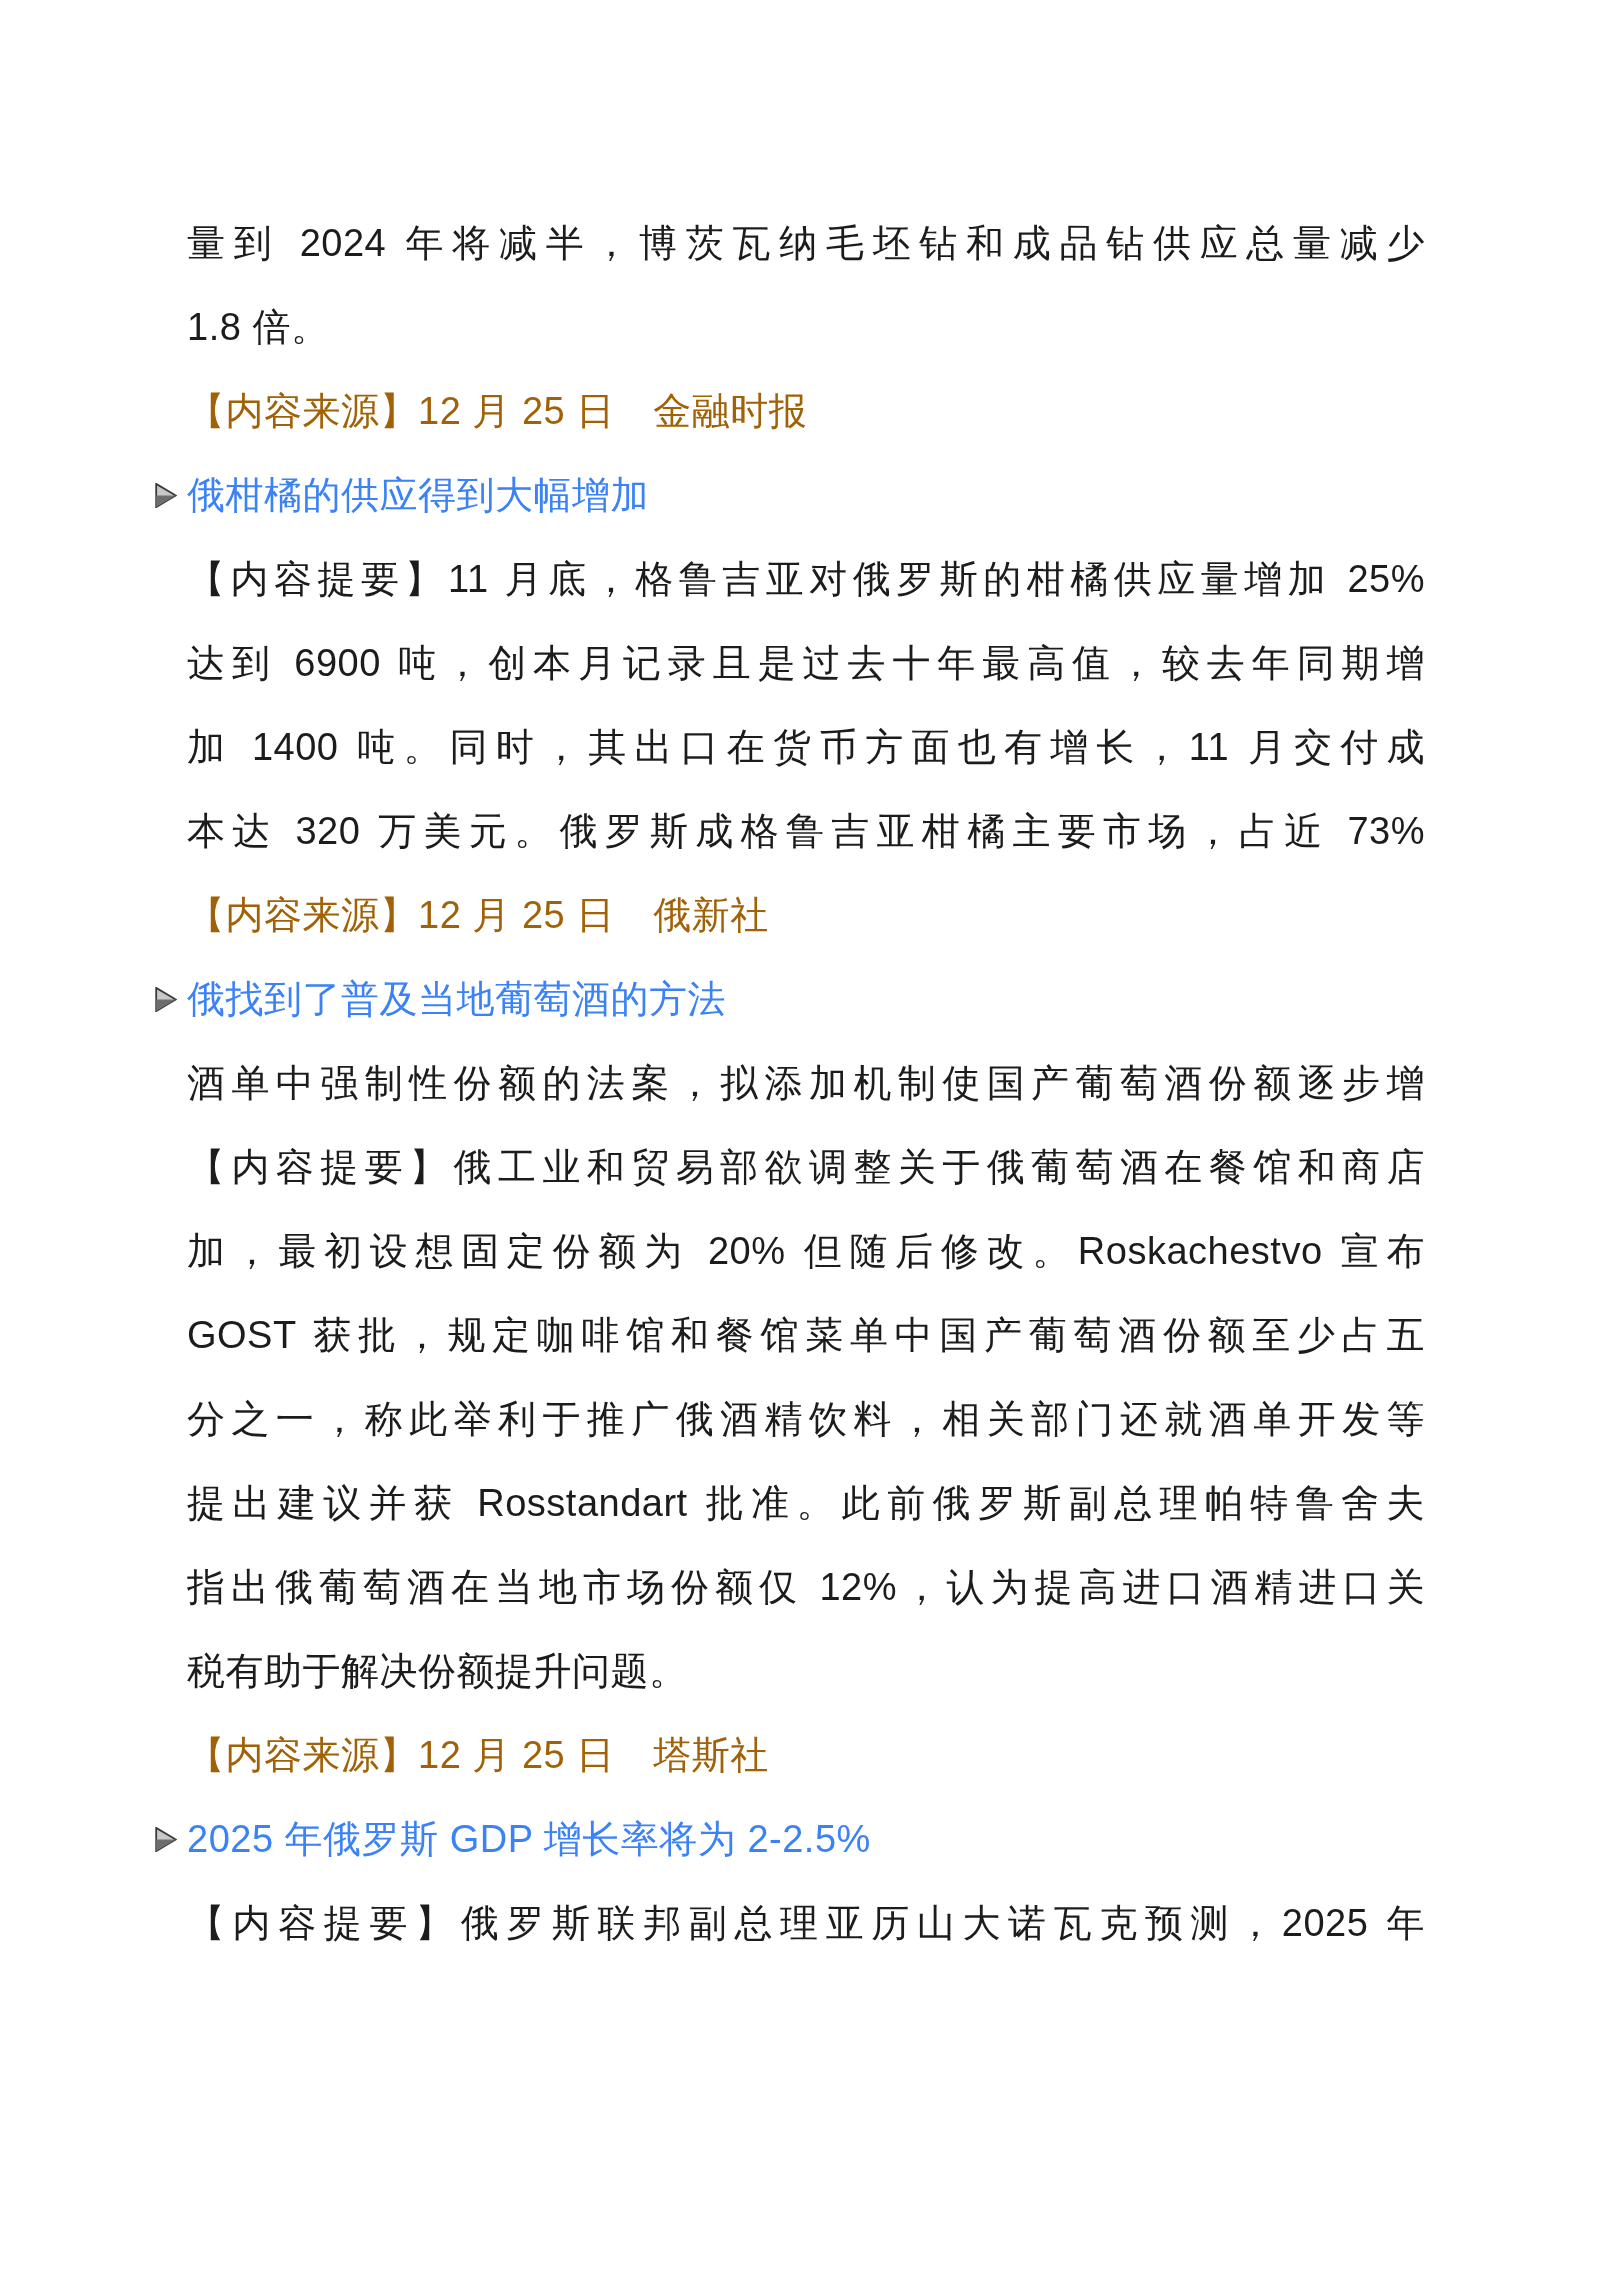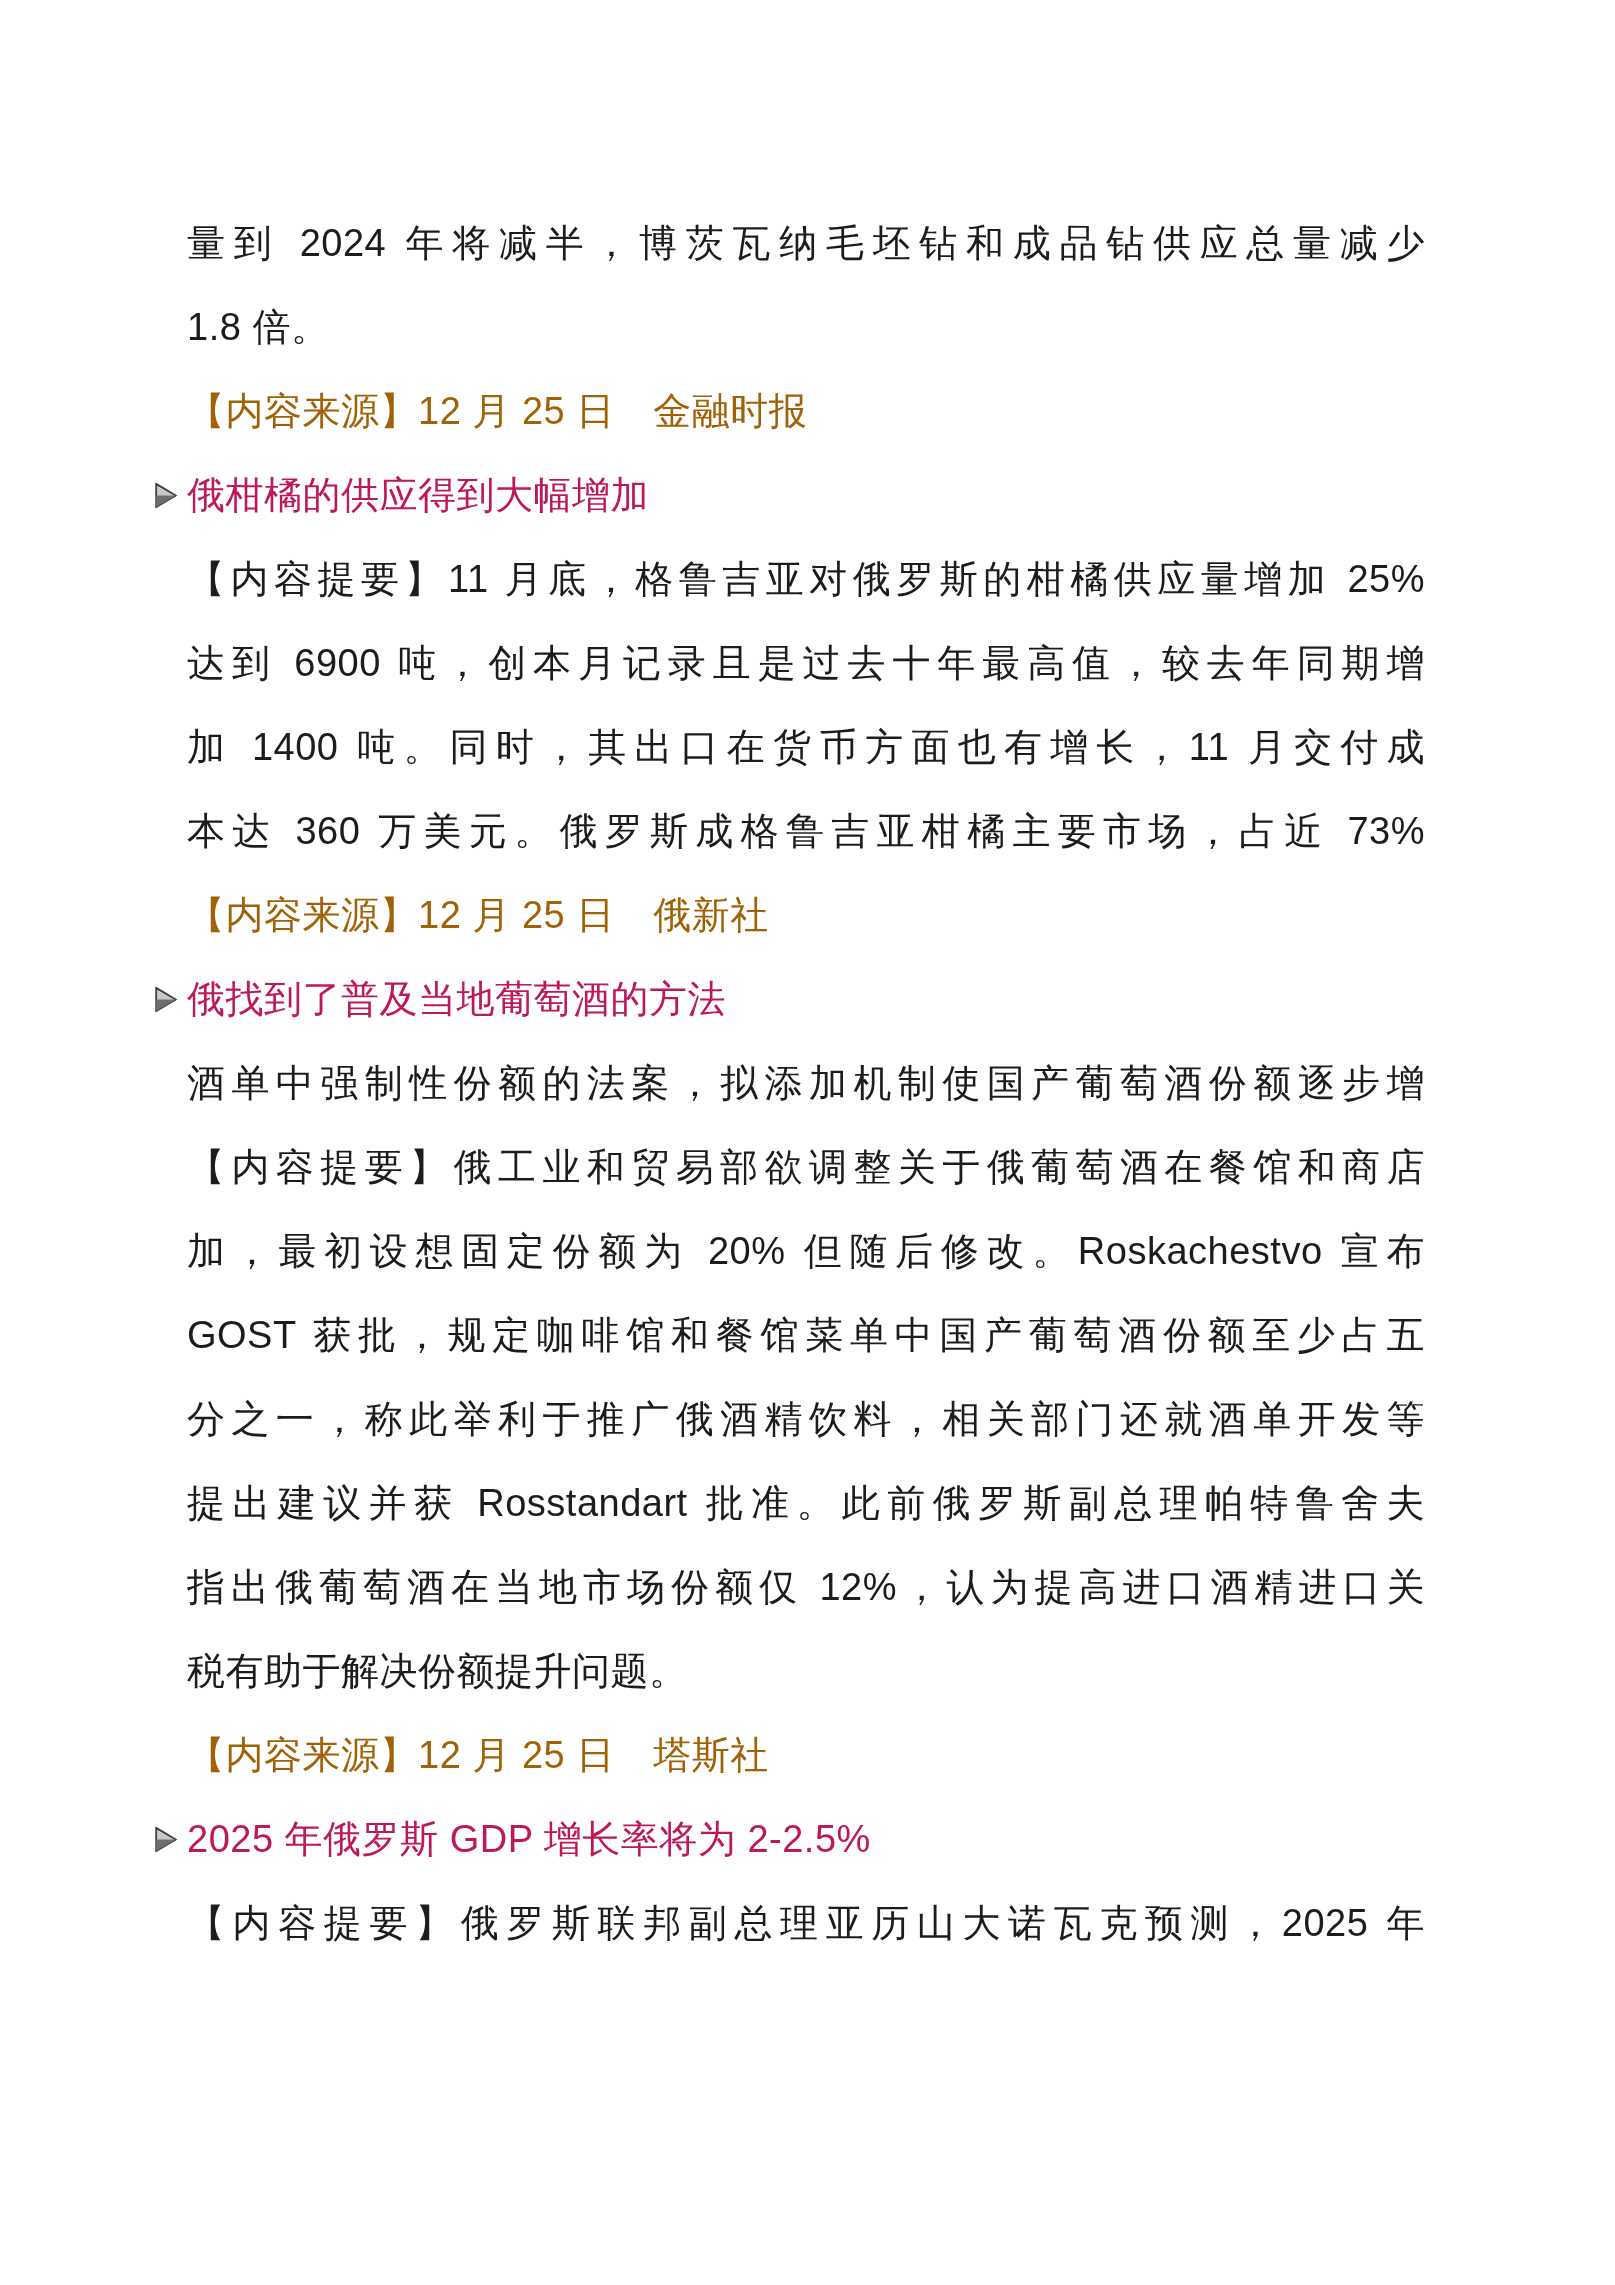--- a/index.html
+++ b/index.html
@@ -57,21 +57,21 @@
     white-space: nowrap;
   }
   .bullet-box {
     width: 32px;
     flex: 0 0 32px;
     display: flex;
     align-items: center;
   }
   .heading-text {
     font-size: 38px;
-    color: #be185d;
+    color: #3b82f6;
     letter-spacing: 0.5px;
   }
 </style>
 </head>
 <body>
 
 <div class="page">
   <div class="content">
 
     <div class="line">量到 2024 年将减半，博茨瓦纳毛坯钻和成品钻供应总量减少</div>
@@ -83,21 +83,21 @@
         <svg width="22" height="25" viewBox="0 0 24 28">
           <polygon points="1,1 23,14 1,27" fill="#c8c8c8" stroke="#3b3b3b" stroke-width="2"></polygon>
           <polygon points="1,14 23,14 1,27" fill="#6e6e6e" stroke="none"></polygon>
         </svg>
       </span>
       <span class="heading-text">俄柑橘的供应得到大幅增加</span>
     </div>
     <div class="line">【内容提要】11 月底，格鲁吉亚对俄罗斯的柑橘供应量增加 25%</div>
     <div class="line">达到 6900 吨，创本月记录且是过去十年最高值，较去年同期增</div>
     <div class="line">加 1400 吨。同时，其出口在货币方面也有增长，11 月交付成</div>
-    <div class="line">本达 360 万美元。俄罗斯成格鲁吉亚柑橘主要市场，占近 73%</div>
+    <div class="line">本达 320 万美元。俄罗斯成格鲁吉亚柑橘主要市场，占近 73%</div>
     <div class="source-line">【内容来源】12 月 25 日　俄新社</div>
 
     <div class="heading-row">
       <span class="bullet-box">
         <svg width="22" height="25" viewBox="0 0 24 28">
           <polygon points="1,1 23,14 1,27" fill="#c8c8c8" stroke="#3b3b3b" stroke-width="2"></polygon>
           <polygon points="1,14 23,14 1,27" fill="#6e6e6e" stroke="none"></polygon>
         </svg>
       </span>
       <span class="heading-text">俄找到了普及当地葡萄酒的方法</span>

